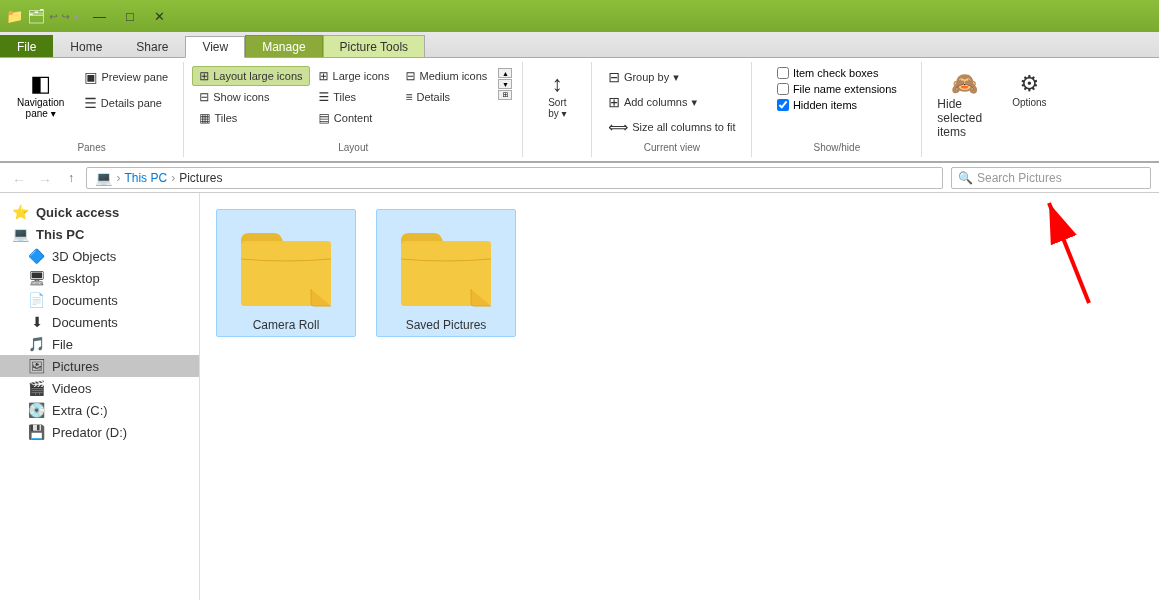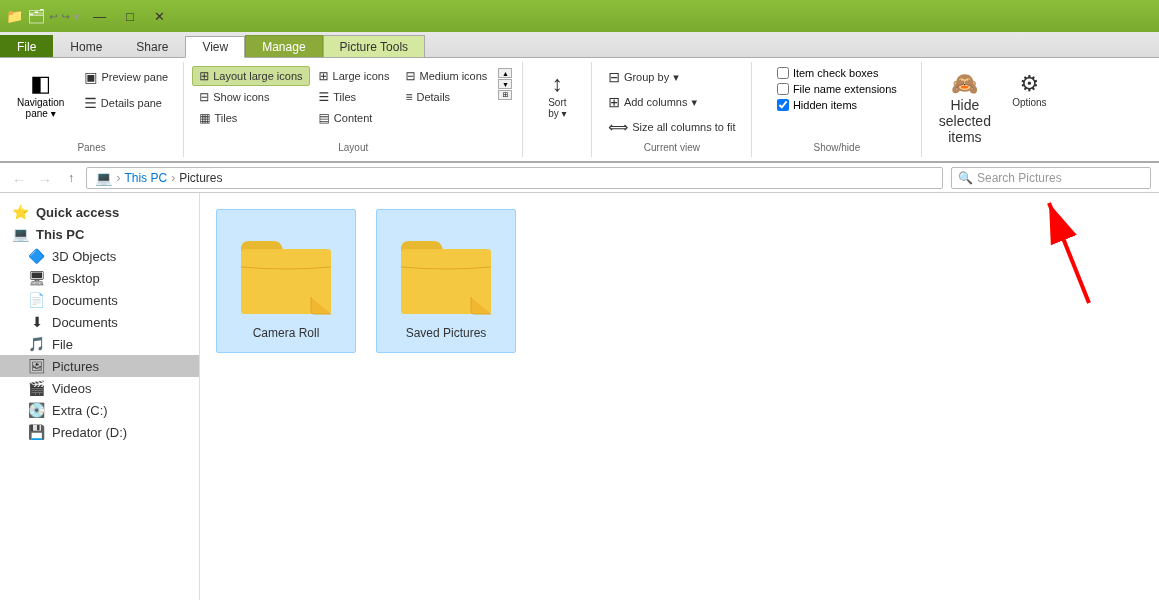--- a/index.html
+++ b/index.html
@@ -210,21 +210,21 @@
       display: flex;
       gap: 20px;
       align-items: flex-start;
     }
     .folder-item {
       display: flex;
       flex-direction: column;
       align-items: center;
       width: 140px;
       cursor: pointer;
-      padding: 12px;
+      padding: 4px;
       border-radius: 2px;
     }
     .folder-item.selected { background: #cce8ff; border: 1px solid #99d1ff; }
     .folder-icon-wrap {
       width: 110px;
       height: 100px;
       display: flex;
       align-items: center;
       justify-content: center;
     }
@@ -406,21 +406,21 @@
         <input type="checkbox" checked="" style="">
         <span>Hidden items</span>
       </label>
     </div>
     <div class="ribbon-section-label">Show/hide</div>
   </div>
 
   <div class="actions-section">
     <div class="action-btn" style="position:relative">
       <span style="font-size:22px">🙈</span>
-      <span style="font-size:14px;text-align:center;max-width:55px">Hide selected
+      <span style="font-size:12px;text-align:left;max-width:55px">Hide selected
 items</span>
     </div>
     <div class="action-btn">
       <span style="font-size:22px">⚙</span>
       <span style="font-size:10px;text-align:center">Options</span>
     </div>
   </div>
 </div>
 
 <div class="address-bar">

